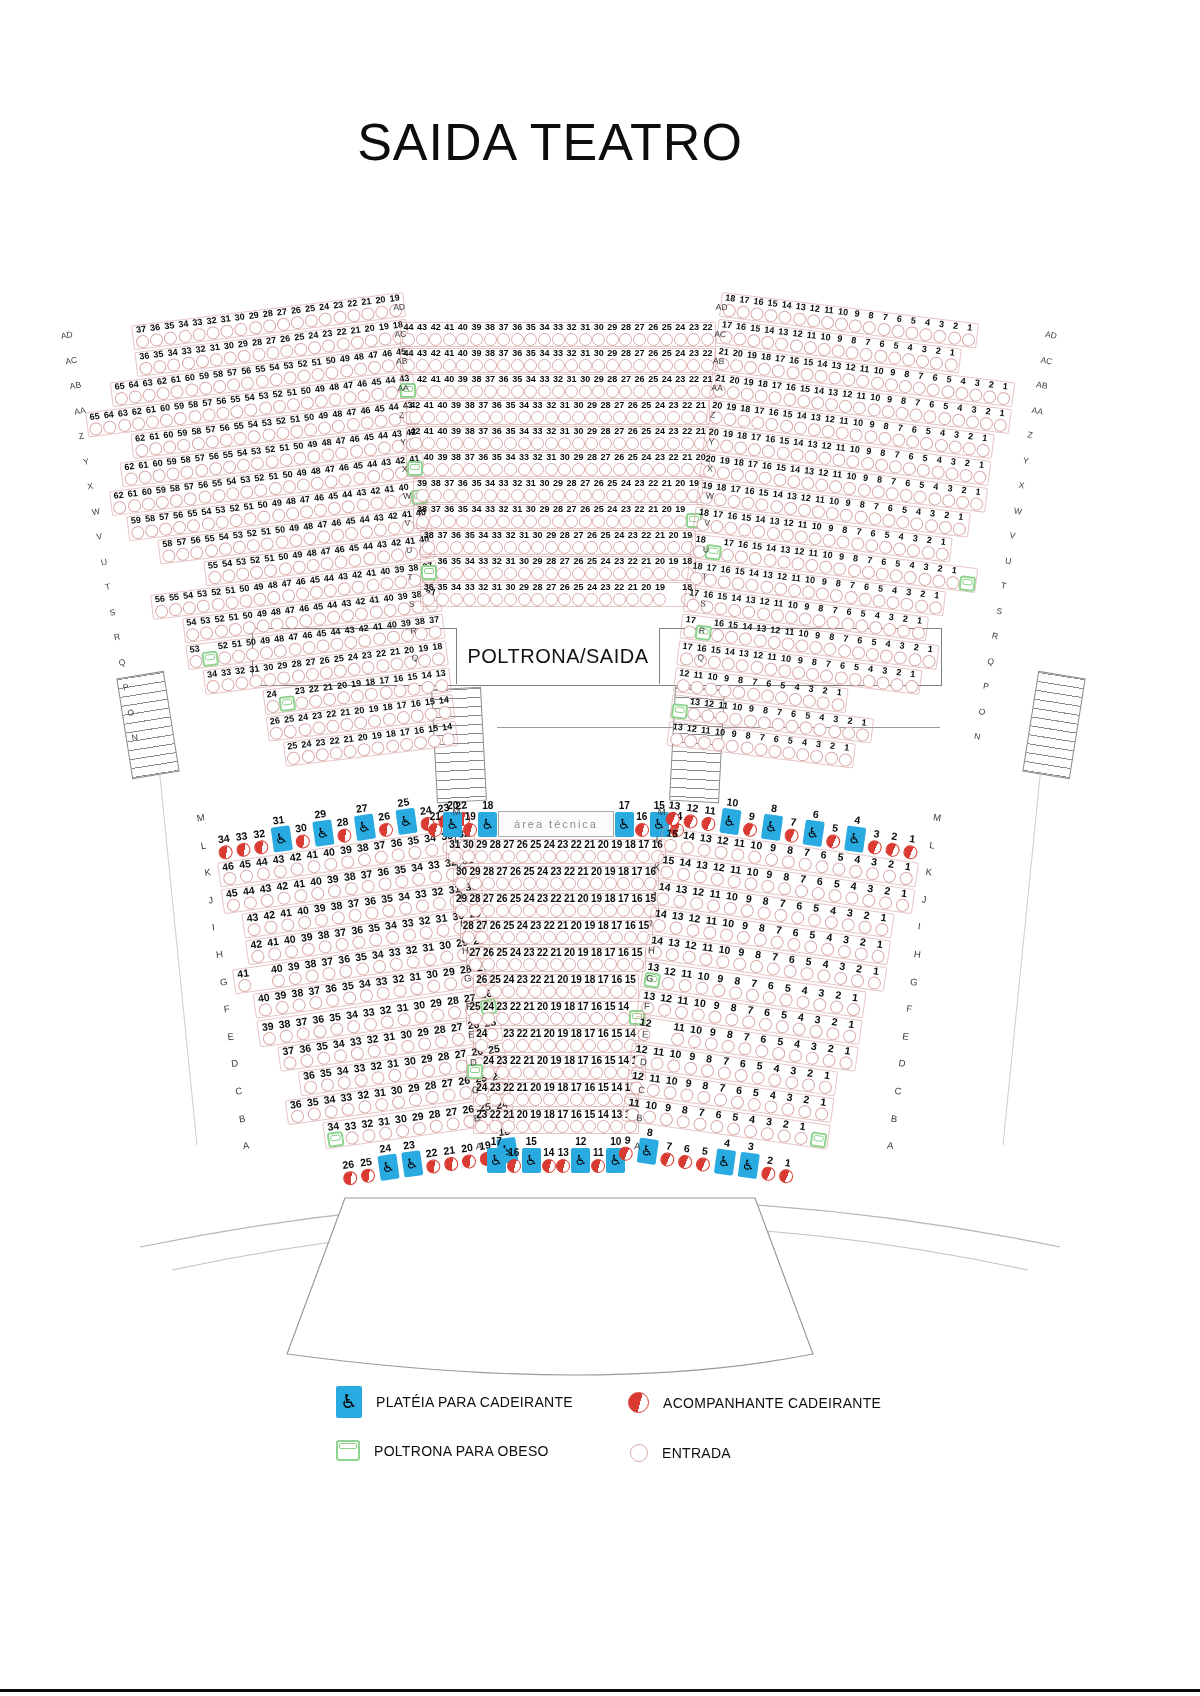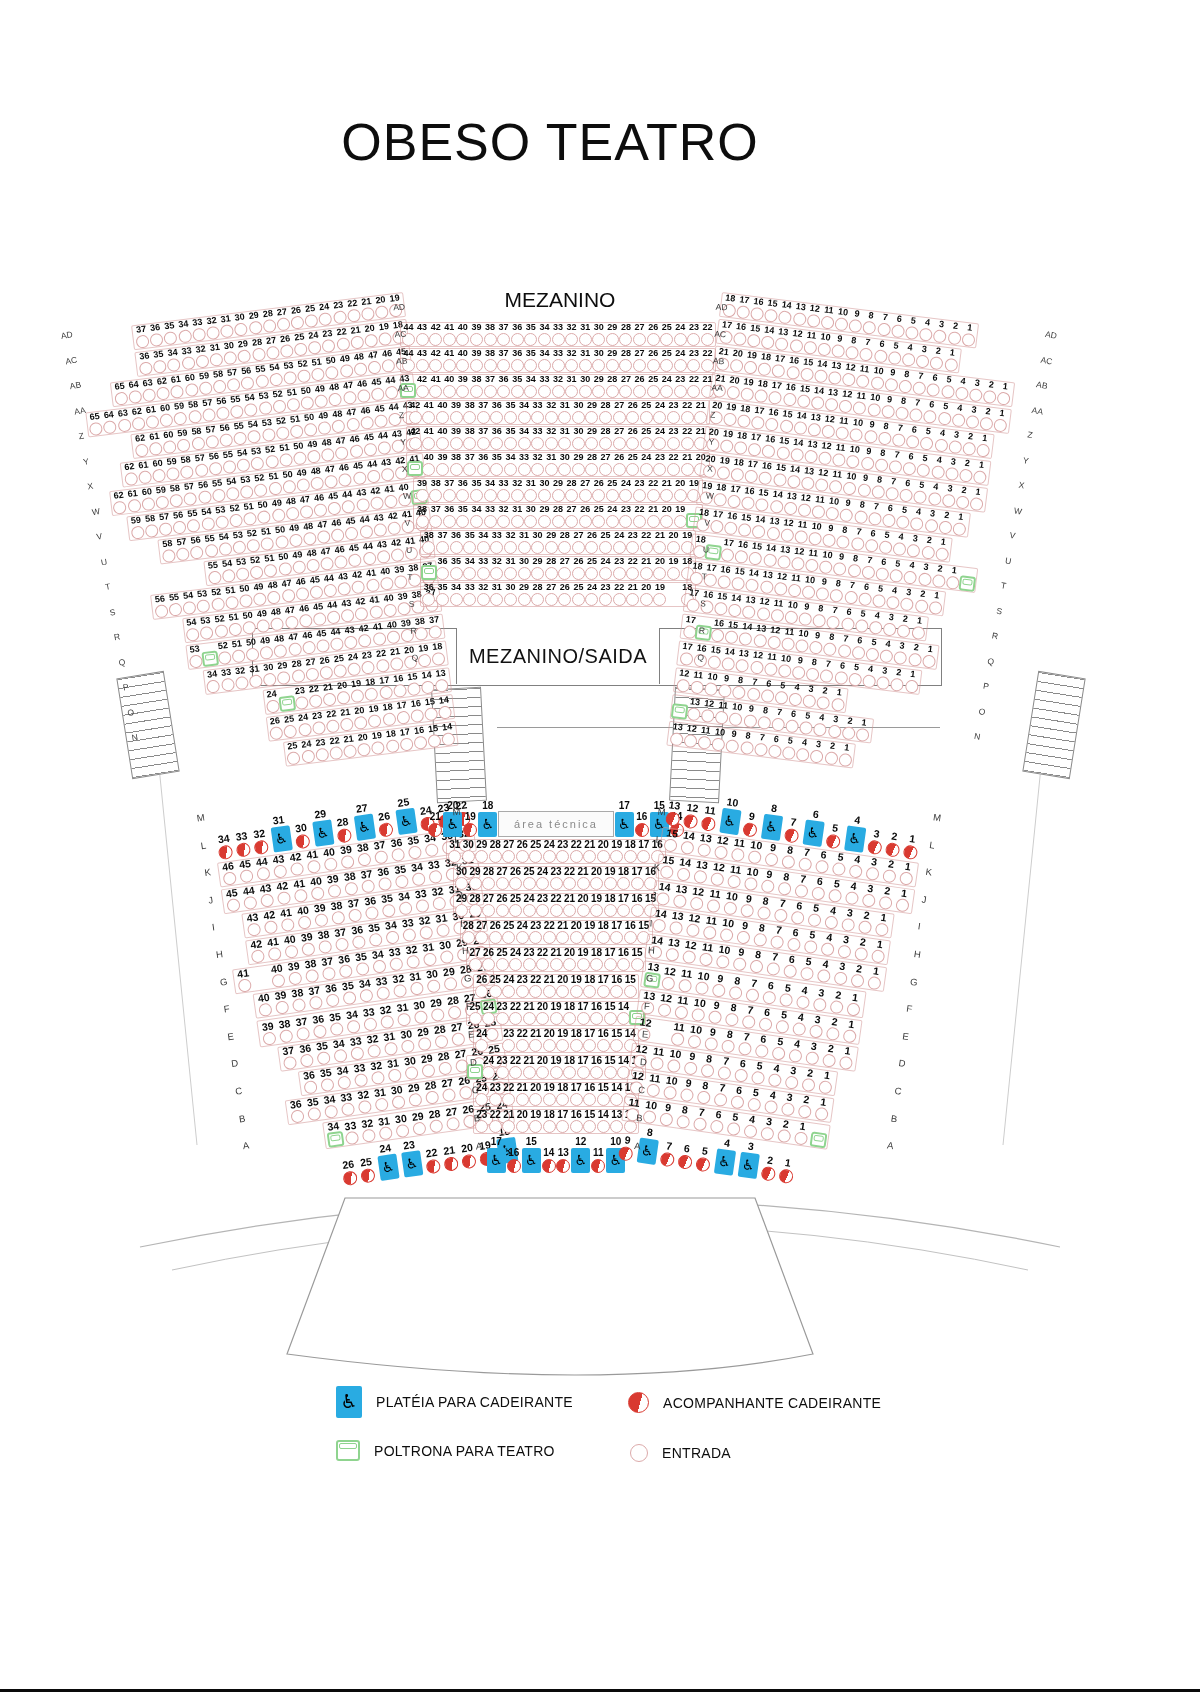--- a/index.html
+++ b/index.html
@@ -63,36 +63,35 @@
   .litem .seat.ac{width:21px;height:21px;}
   .litem .seat.ob{width:24px;height:21px;}
   .litem .seat.p{width:18px;height:18px;}
   .bottomline{position:absolute;left:0;top:1689px;width:1200px;height:3px;background:#0a0a0a;}
 </style>
 </head>
 <body>
 
 <div class="page">
 
-  <div class="title">OBESO TEATRO</div>
+  <div class="title">SAIDA TEATRO</div>
 
 
   <svg class="overlay" width="1200" height="1696">
     <path d="M140 1247 Q600 1152 1060 1247" fill="none" stroke="#b5b5b5" stroke-width="1.2"></path>
     <path d="M172 1270 Q600 1178 1028 1270" fill="none" stroke="#c2c2c2" stroke-width="1"></path>
     <line x1="152" y1="697" x2="197" y2="1145" stroke="#cdcdcd" stroke-width="1"></line>
     <line x1="1048" y1="697" x2="1003" y2="1145" stroke="#cdcdcd" stroke-width="1"></line>
     <path d="M345 1198 L755 1198 L813 1354 Q600 1396 287 1354 Z" fill="#ffffff" stroke="#9a9a9a" stroke-width="1.2"></path>
   </svg>
 
-  <div class="sec mez-title">MEZANINO</div>
 
   <div class="band"></div>
   <div class="entr">
-    <span>MEZANINO/SAIDA</span>
+    <span>POLTRONA/SAIDA</span>
   </div>
   <div class="corr2"></div>
 
   <div class="stairs" style="left:434px;top:688px;width:48px;height:112px;transform:rotate(-3deg);"></div>
   <div class="stairs" style="left:672px;top:688px;width:48px;height:112px;transform:rotate(3deg);"></div>
   <div class="stairs" style="left:124px;top:674px;width:46px;height:100px;transform:rotate(-9deg);"></div>
   <div class="stairs" style="left:1030px;top:674px;width:46px;height:100px;transform:rotate(9deg);"></div>
 
 
   <div id="blocks-root">
@@ -5992,21 +5991,21 @@
   <div class="litem" style="left:336px;top:1386px;">
     <span class="seat wh">♿</span>
     <span class="llabel">PLATÉIA PARA CADEIRANTE</span>
   </div>
   <div class="litem" style="left:628px;top:1392px;">
     <span class="seat ac"></span>
     <span class="llabel">ACOMPANHANTE CADEIRANTE</span>
   </div>
   <div class="litem" style="left:336px;top:1440px;">
     <span class="seat ob"></span>
-    <span class="llabel">POLTRONA PARA TEATRO</span>
+    <span class="llabel">POLTRONA PARA OBESO</span>
   </div>
   <div class="litem" style="left:630px;top:1444px;">
     <span class="seat p"></span>
     <span class="llabel">ENTRADA</span>
   </div>
 
   <div class="bottomline"></div>
 </div>
 
 </body></html>

